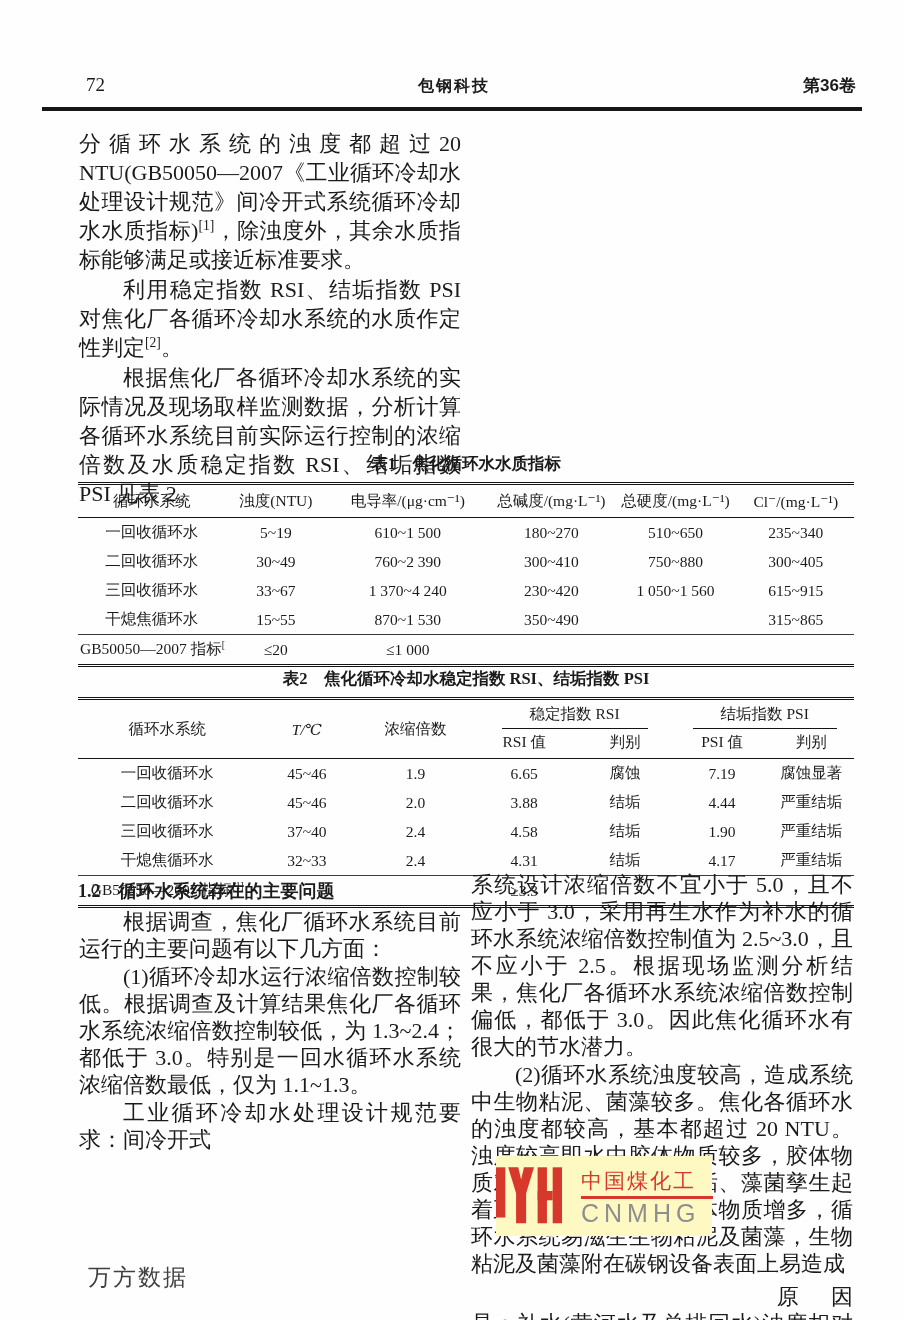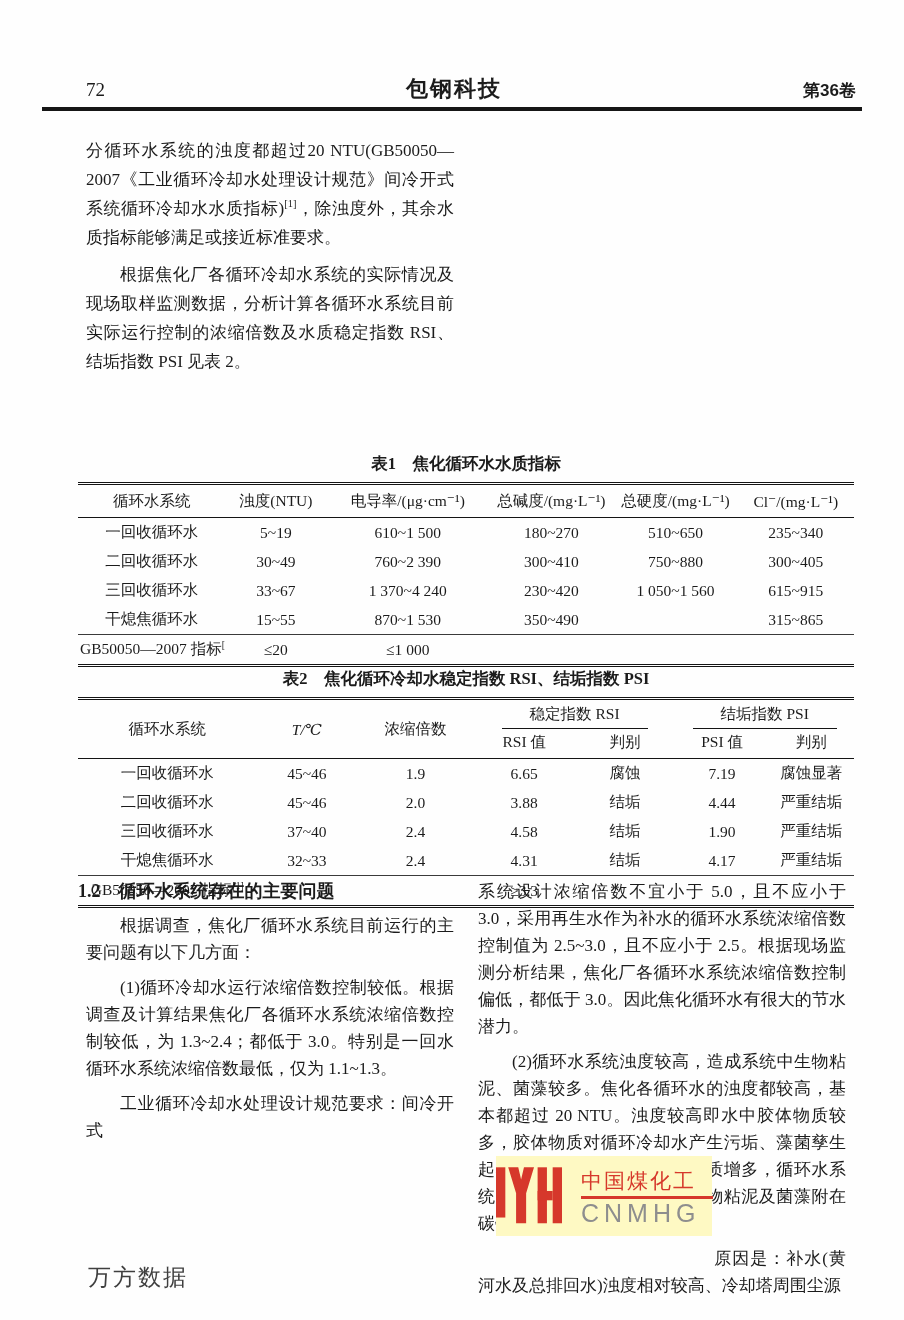--- a/index.html
+++ b/index.html
@@ -2,30 +2,30 @@
 <html><head>
 <meta charset="utf-8">
 <style>
   html,body{margin:0;padding:0;background:#e8e8e8;}
   .page{position:relative;width:904px;height:1320px;background:#fefefe;margin:0 auto;
         font-family:"Liberation Serif","DejaVu Serif",serif;color:#1b1b1b;overflow:hidden;padding-left:16px;}
 
   
   .hdr{position:absolute;top:74px;left:86px;width:770px;display:flex;justify-content:space-between;align-items:baseline;}
   .hdr .pagenum{font-size:19px;}
-  .hdr .journal{font-family:Liberation Mono, monospace;font-weight:600;font-size:22px;letter-spacing:2px;}
+  .hdr .journal{font-family:Liberation Mono, monospace;font-weight:600;font-size:16px;letter-spacing:2px;}
   .hdr .volume{font-family:"Liberation Sans","DejaVu Sans",sans-serif;font-weight:600;font-size:17px;}
   .hdr-rule{position:absolute;top:107px;left:42px;width:820px;height:4px;background:#161616;}
 
   
   .cols{position:absolute;left:78px;width:776px;display:grid;grid-template-columns:384px 384px;column-gap:8px;}
   .cols.top{top:126px;}
   .cols.bottom{top:866px;}
   .col{min-width:0;}
-  .cols p{margin:8px;font-size:17px;text-align:justify;}
+  .cols p{margin:1px;font-size:22px;text-align:justify;}
   .cols.top p{line-height:29px;}
   .cols.bottom p{line-height:27px;}
   p.ind{text-indent:2em;}
   .col.rt{padding-top:2px;}
   .cols.bottom .col{padding-top:4px;}
   h1.sec{margin:8px 0 12px 0;font-size:24px;line-height:34px;font-weight:600;letter-spacing:2px;}
   h2.sub{margin:6px 0 6px 0;font-size:18px;line-height:26px;font-weight:700;}
   .cols.bottom h2.sub{margin:8px 0 4px 0;}
   p.hang{text-indent:13.9em;margin-top:6px;}
   sup{font-size:0.62em;line-height:0;}
@@ -70,20 +70,21 @@
   <div class="hdr">
     <span class="pagenum">72</span>
     <span class="journal">包钢科技</span>
     <span class="volume">第36卷</span>
   </div>
   <div class="hdr-rule"></div>
 
   <div class="cols top">
     <div class="col rt">
       <p>分循环水系统的浊度都超过20 NTU(GB50050—2007《工业循环冷却水处理设计规范》间冷开式系统循环冷却水水质指标)<sup>[1]</sup>，除浊度外，其余水质指标能够满足或接近标准要求。</p>
+      <p class="ind">利用稳定指数 RSI、结垢指数 PSI 对焦化厂各循环冷却水系统的水质作定性判定<sup>[2]</sup>。</p>
       <p class="ind">根据焦化厂各循环冷却水系统的实际情况及现场取样监测数据，分析计算各循环水系统目前实际运行控制的浓缩倍数及水质稳定指数 RSI、结垢指数 PSI 见表 2。</p>
     </div>
   </div>
 
   <div class="tblock t1">
     <div class="tbl-title">表1　焦化循环水水质指标</div>
     <table>
       <colgroup>
         <col style="width:19%">
           <col style="width:13%">

